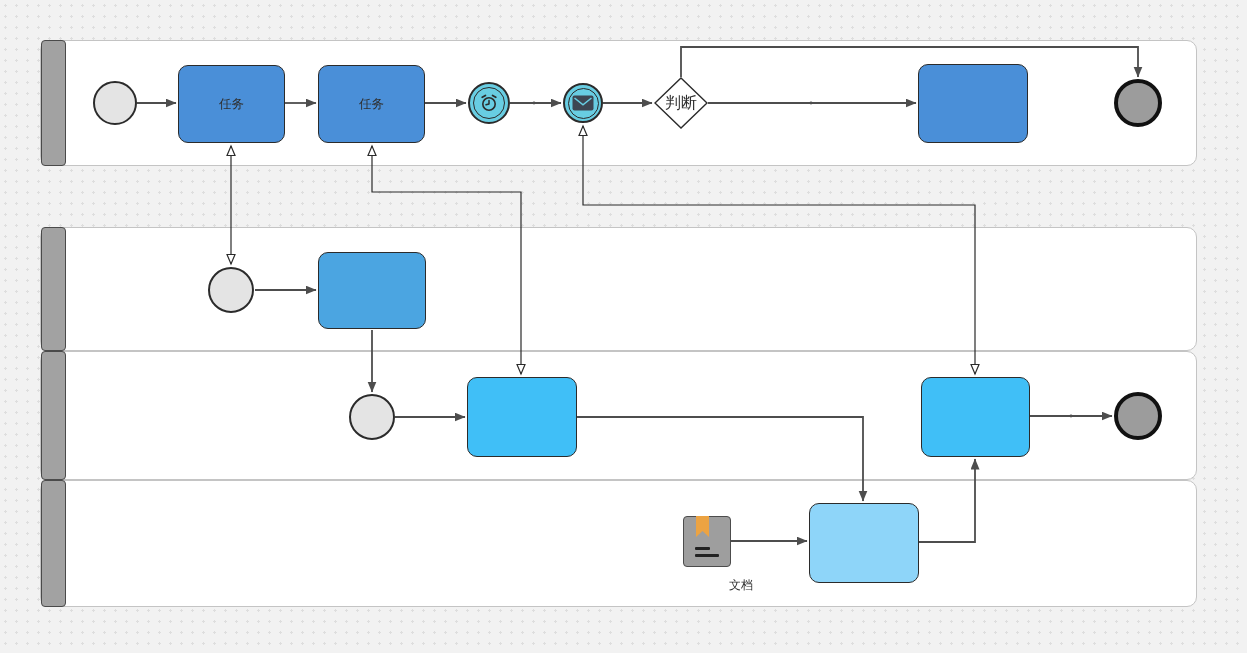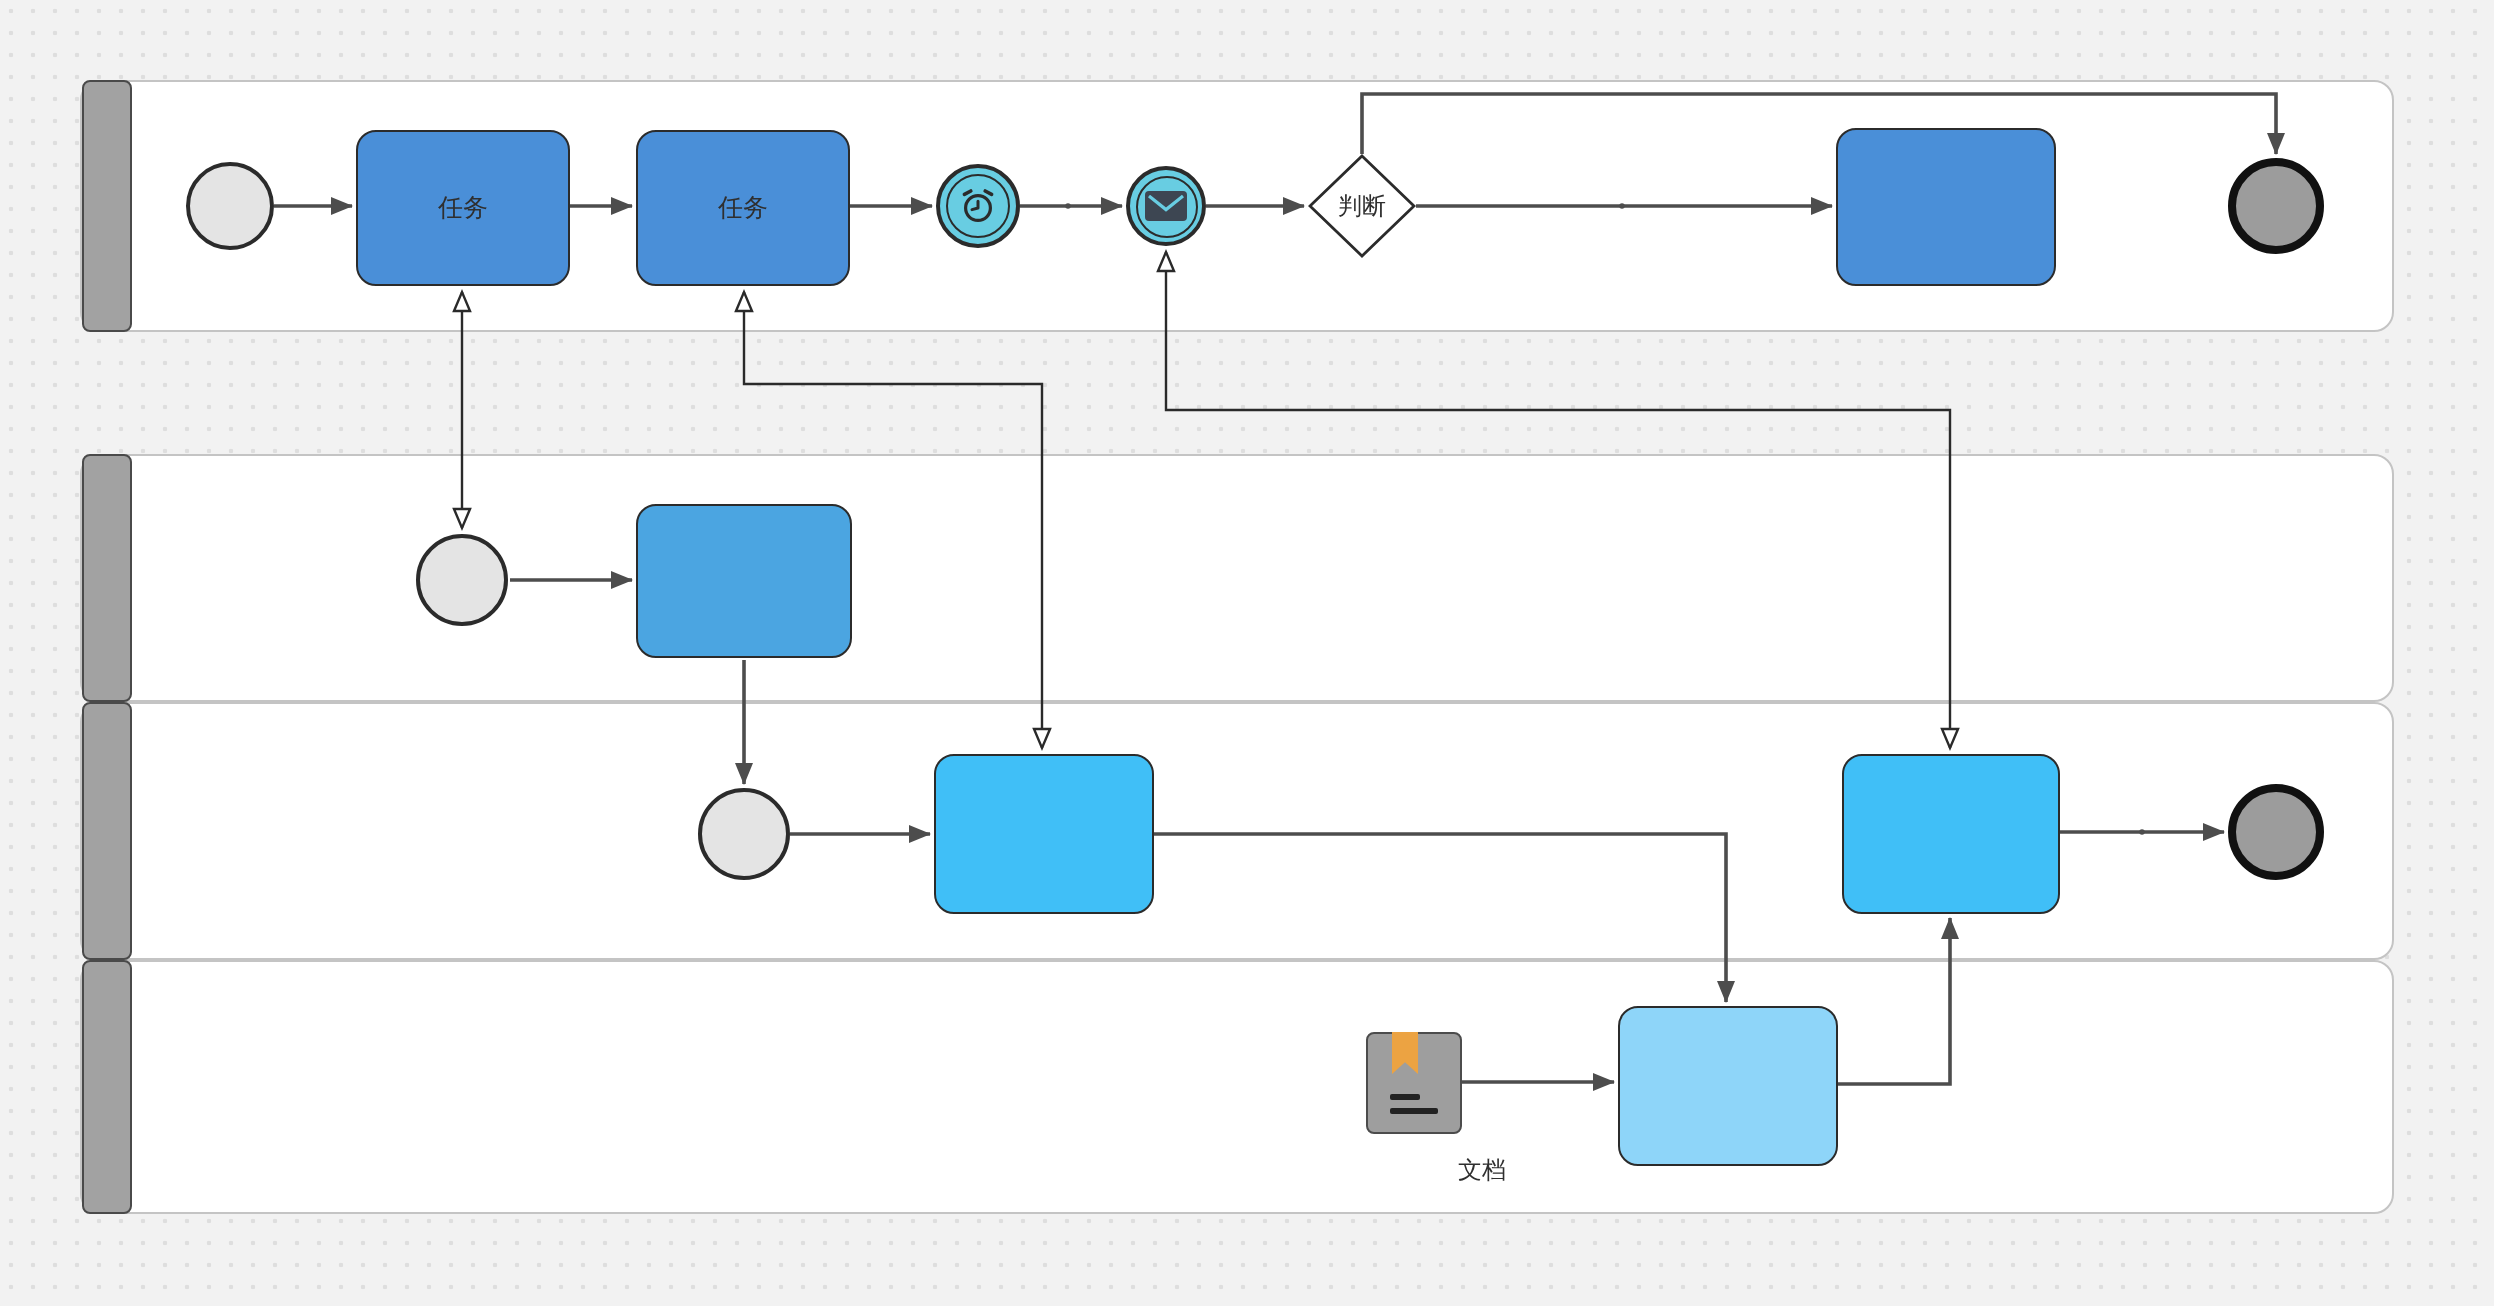--- a/index.html
+++ b/index.html
@@ -45,21 +45,21 @@
     display:flex;align-items:center;justify-content:center;
   }
   .ev-inner{
     border:1.5px solid var(--shape_stroke,#2b2b2b);border-radius:50%;box-sizing:border-box;
     display:flex;align-items:center;justify-content:center;
   }
   .gateway{width:54px;height:52px;}
   .gateway svg{position:absolute;left:0;top:0;}
   .gw-label{
     position:absolute;inset:0;display:flex;align-items:center;justify-content:center;
-    font-size:12px;color:var(--label_color,#2f2f2f);
+    font-size:16px;color:var(--label_color,#2f2f2f);
   }
   .doc{
     background:var(--doc_fill,#9e9e9e);
     border:1.5px solid var(--doc_border,#4c4c4c);
     border-radius:4px;
   }
   .doc-bookmark{
     position:absolute;left:12px;top:-1px;width:13px;height:21px;
     background:var(--doc_bookmark,#eca342);
     clip-path:polygon(0 0,100% 0,100% 100%,50% 72%,0 100%);

